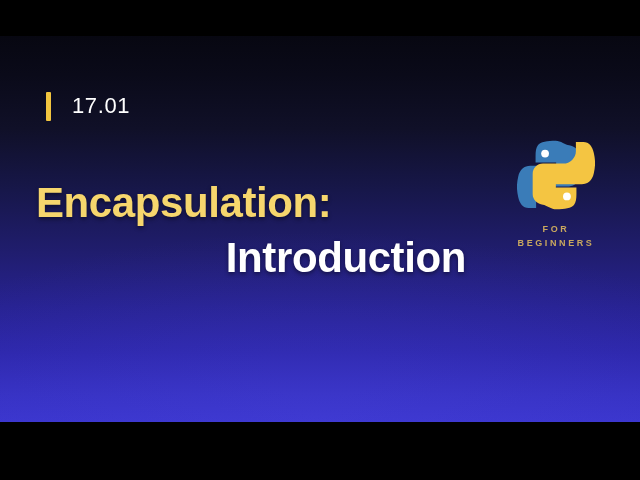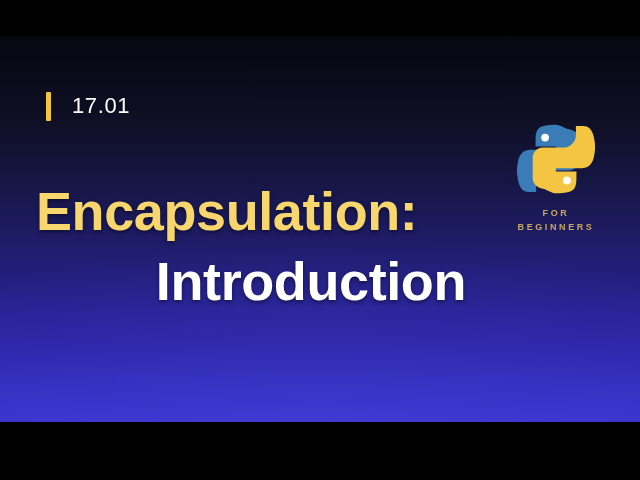--- a/index.html
+++ b/index.html
@@ -94,35 +94,35 @@
 
   
   .title-block {
     position: absolute;
     left: 36px;
     top: 140px;
     width: 430px;
   }
   .title-line {
     display: block;
-    font-size: 54px;
+    font-size: 42px;
     font-weight: 700;
     line-height: 1.30;
     letter-spacing: -0.4px;
     white-space: nowrap;
     text-shadow: 0 2px 4px rgba(0,0,0,0.45);
   }
   .title-line.accent  { color: #f6d66d; }
   .title-line.primary { color: #ffffff; text-align: right; }
 
   
   .brand-badge {
     position: absolute;
     left: 498px;
-    top: 84px;
+    top: 100px;
     width: 116px;
     display: flex;
     flex-direction: column;
     align-items: center;
   }
   .brand-logo {
     width: 78px;
     height: 78px;
     display: block;
   }

